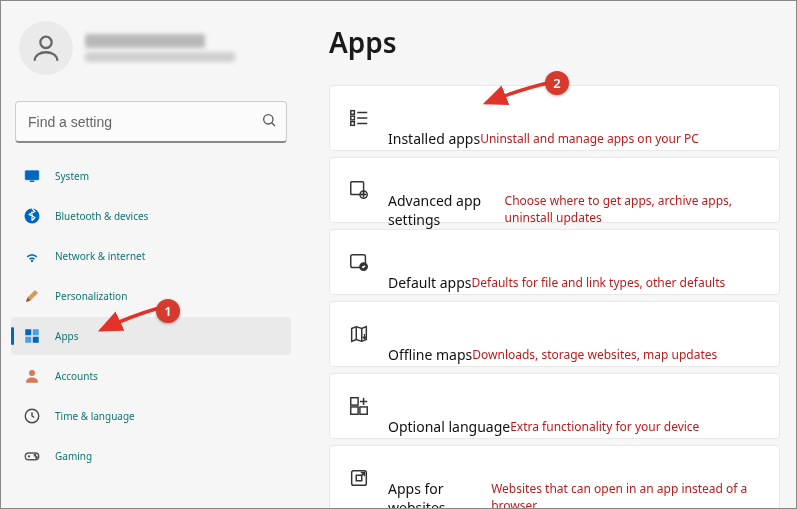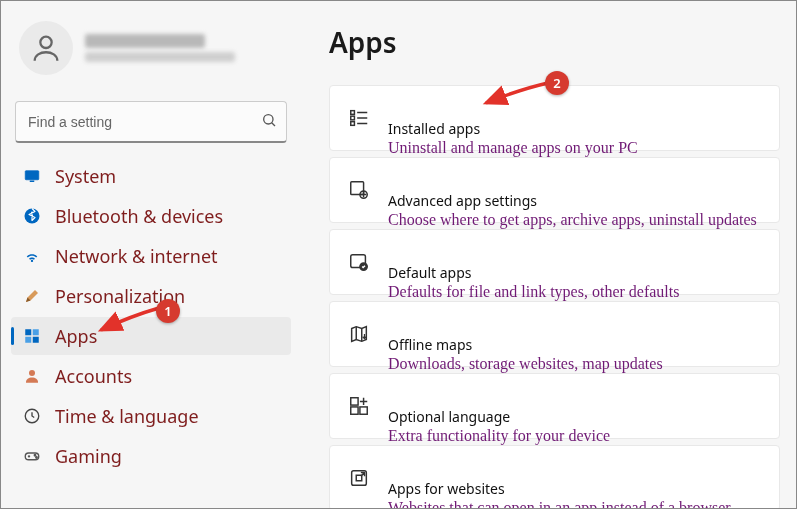--- a/index.html
+++ b/index.html
@@ -62,22 +62,22 @@
     position: absolute;
     right: 10px; top: 50%; transform: translateY(-50%);
     color: #555;
   }
   .nav { display: flex; flex-direction: column; gap: 2px; padding: 0 2px; }
   .nav-item {
     display: flex; align-items: center; gap: 14px;
     height: 38px;
     padding: 0 12px;
     border-radius: 4px;
-    font-size: 18px;
-    color: #7f1d1d;
+    font-size: 10px;
+    color: #0f766e;
     cursor: pointer;
     position: relative;
   }
   .nav-item.selected {
     background: #eaeaea;
   }
   .nav-item.selected::before {
     content: "";
     position: absolute;
     left: 0; top: 10px; bottom: 10px;
@@ -106,23 +106,23 @@
     border-radius: 4px;
     height: 66px;
     display: flex;
     align-items: center;
     padding: 0 18px;
     gap: 18px;
     cursor: pointer;
   }
   .card-icon { width: 22px; height: 22px; color: #333; display:flex; align-items:center; justify-content:center;}
   .card-icon svg { width: 22px; height: 22px; }
-  .card-text { display: flex; flex-direction: column; margin-top: 40px; }
+  .card-text { display: flex; flex-direction: row; margin-top: 40px; }
   .card-title { font-size: 14px; color: #111; }
-  .card-sub { font-size: 16px; color: #701a75; margin-top: 1px; font-family: Liberation Serif, serif; }
+  .card-sub { font-size: 12px; color: #b91c1c; margin-top: 1px; }
 
   
   .marker {
     position: absolute;
     width: 24px; height: 24px;
     border-radius: 50%;
     background: #d63a2f;
     color: #fff;
     font-size: 13px;
     font-weight: 600;

